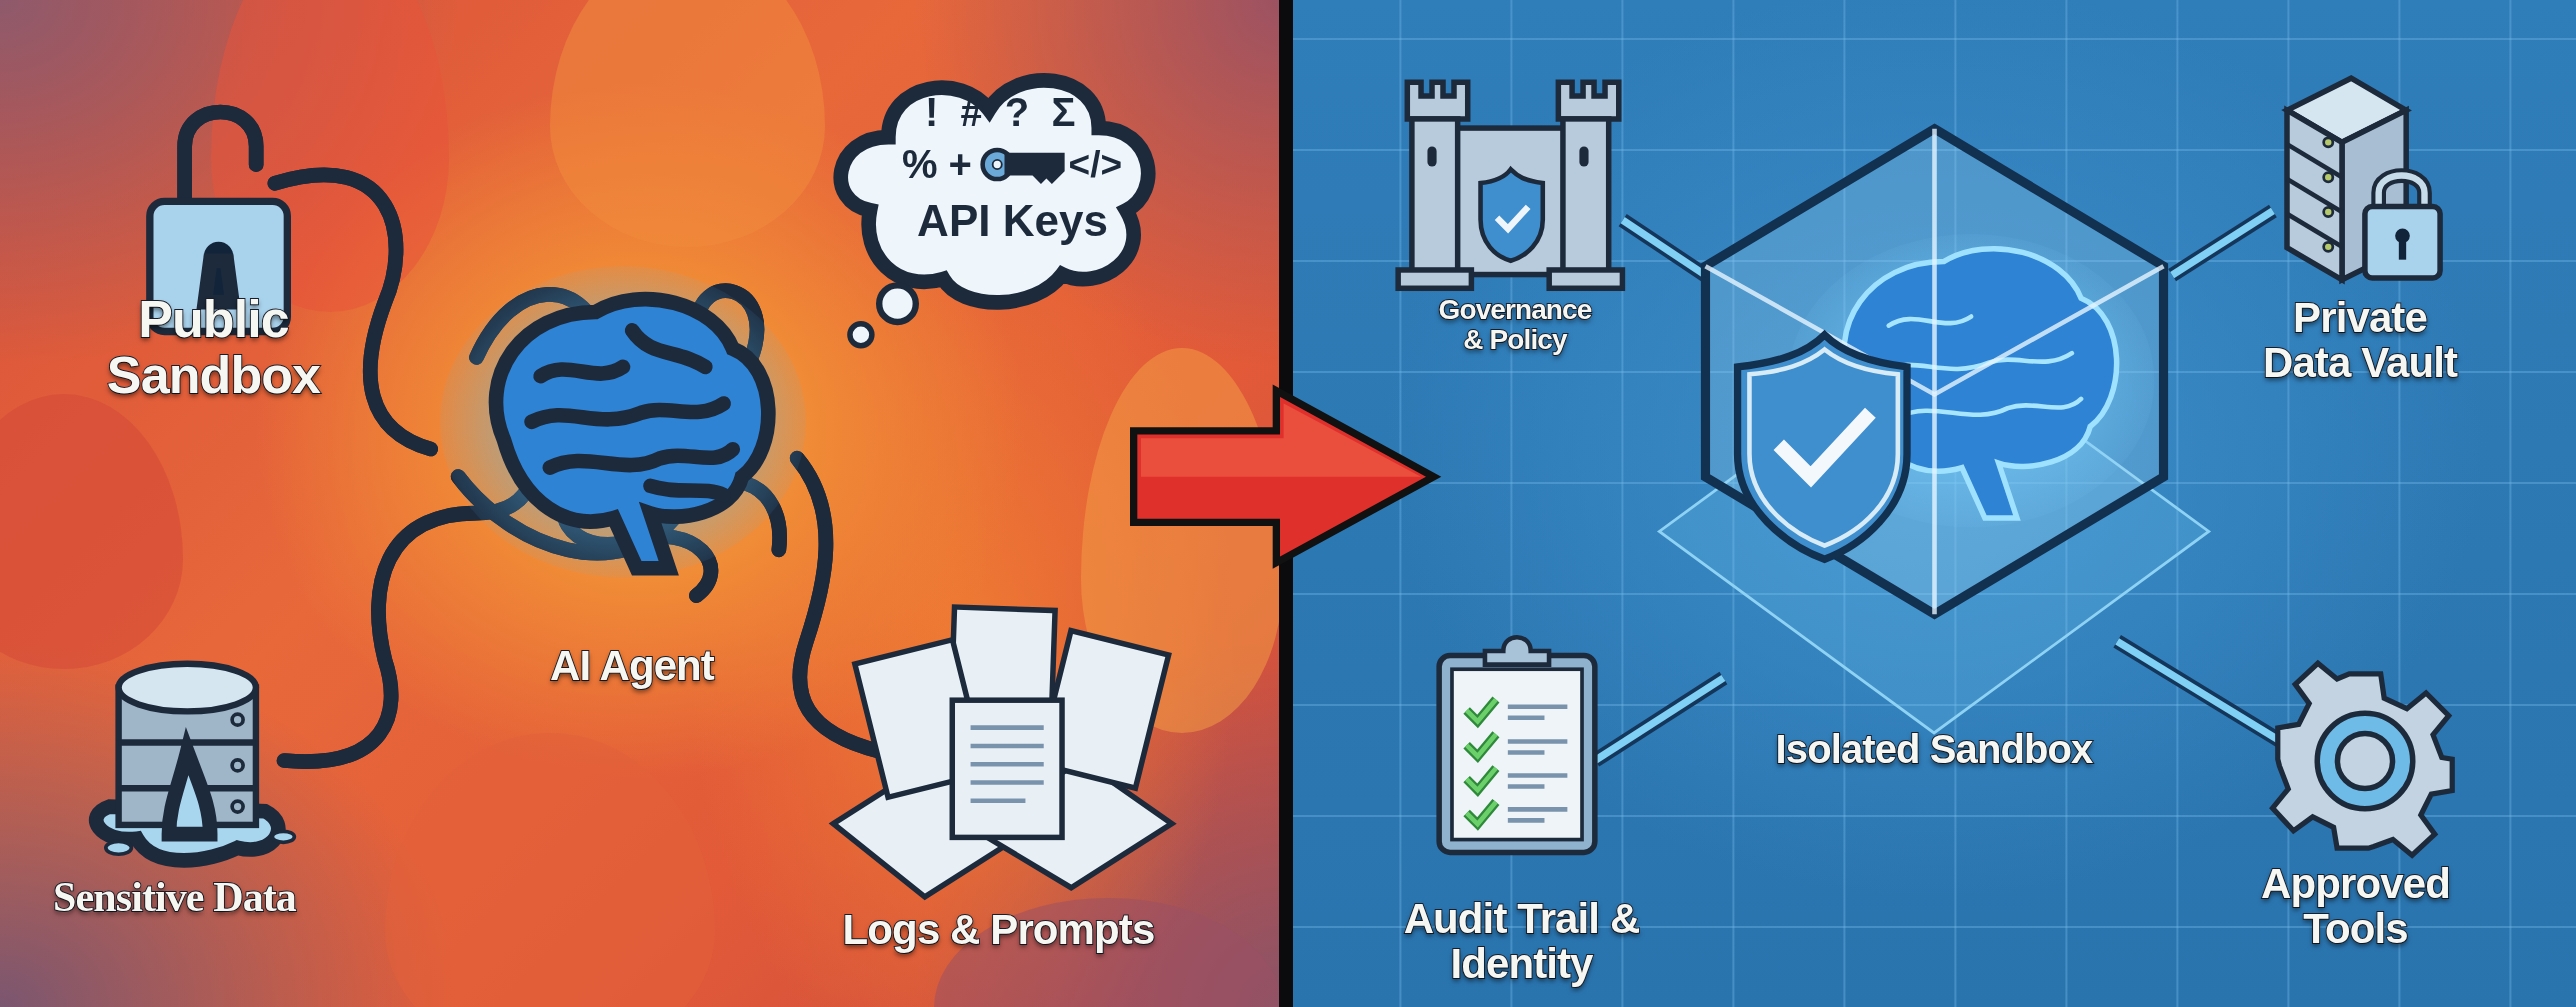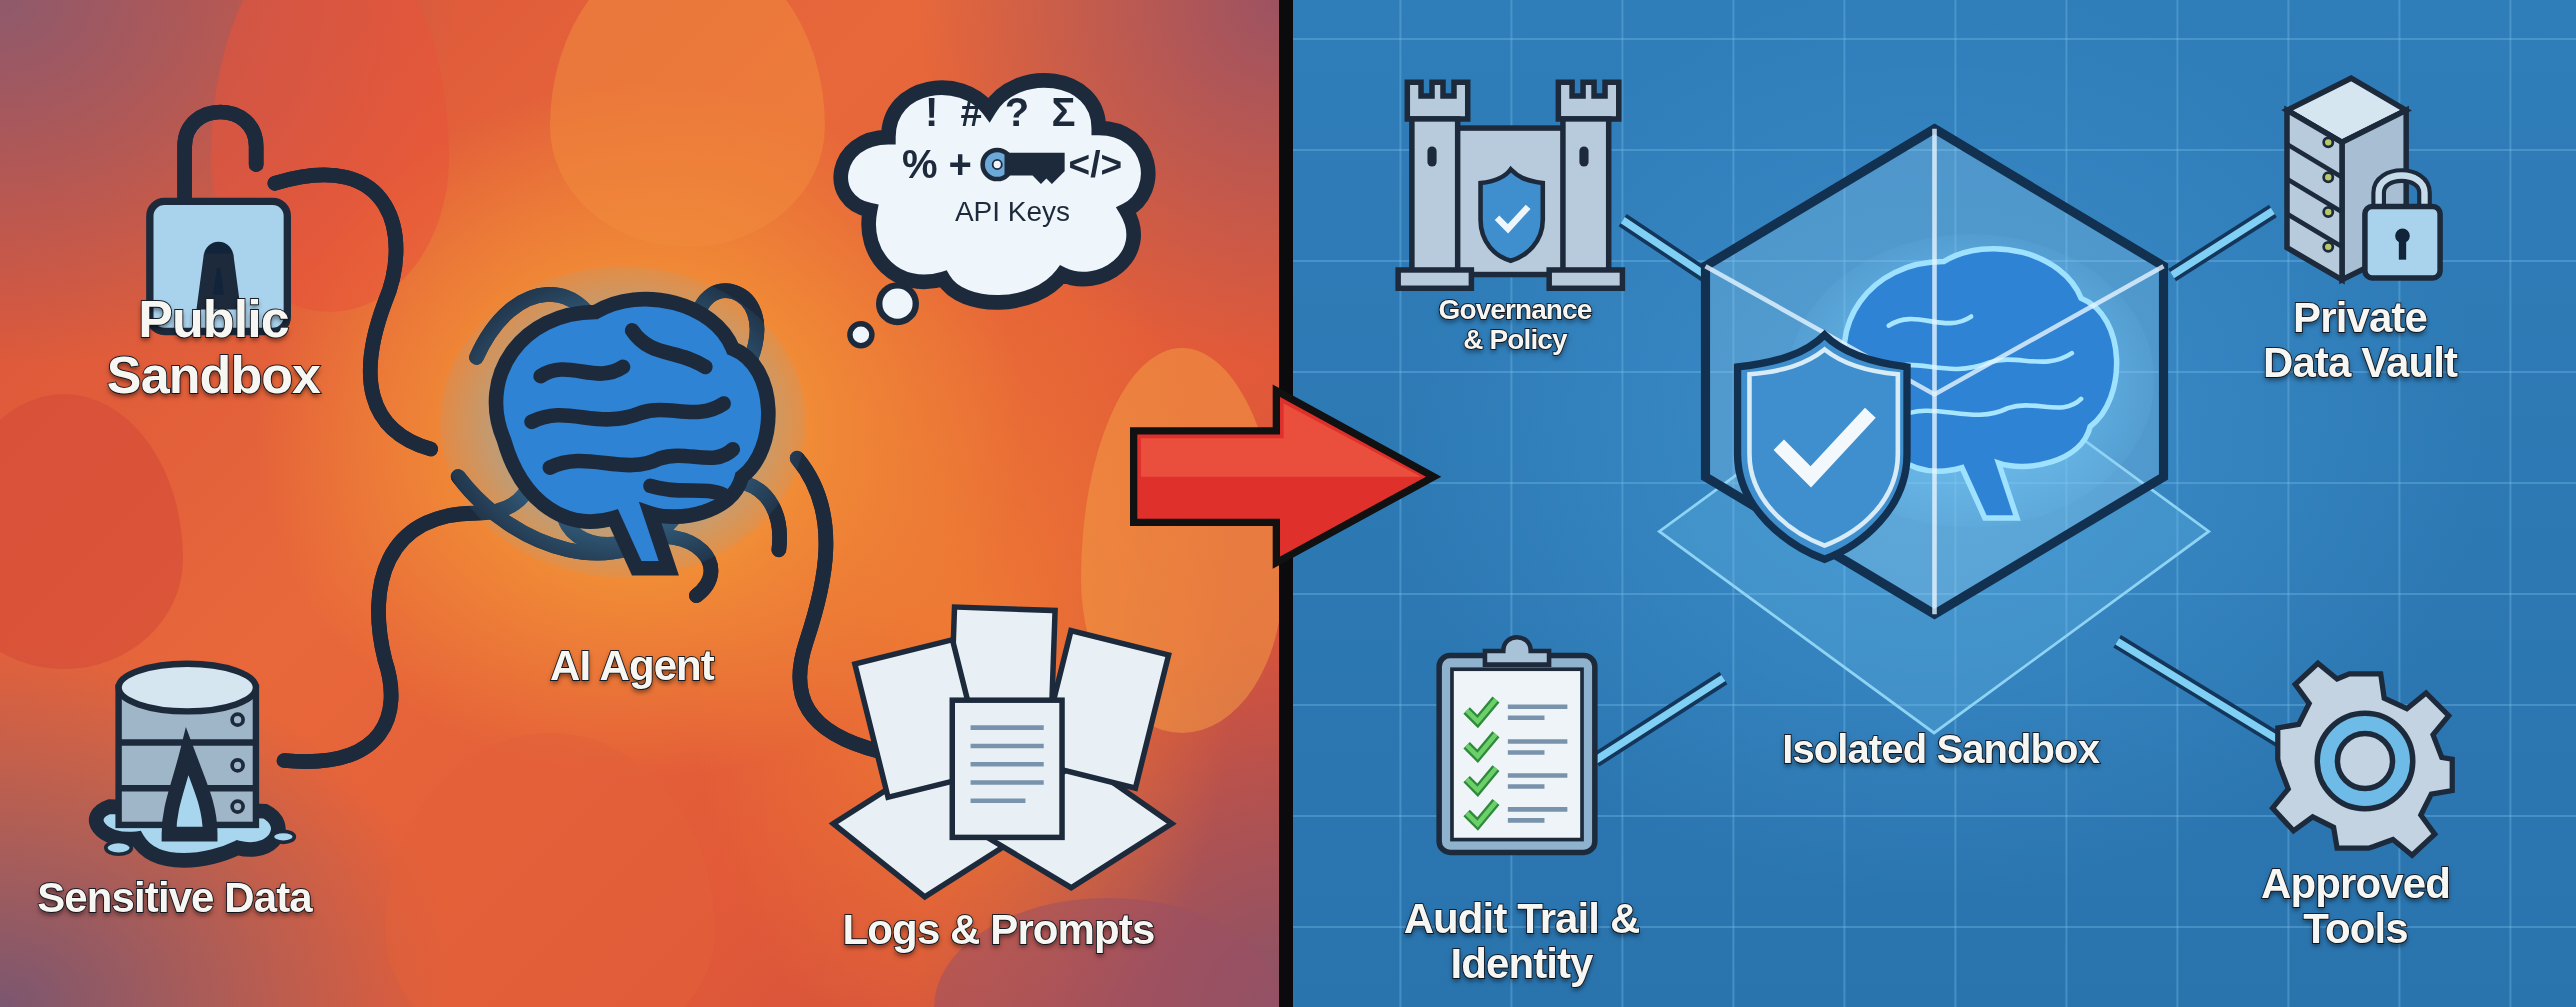--- a/index.html
+++ b/index.html
@@ -104,38 +104,38 @@
   <div style="position:absolute;left:916px;top:90px;width:174px;text-align:center;font-size:40px;font-weight:bold;color:#1c2a3c;letter-spacing:5.5px;">! # ? Σ</div>
   <div style="position:absolute;left:893px;top:137px;width:238px;height:55px;display:flex;align-items:center;justify-content:center;gap:7.3px;">
     <span style="font-size:40px;font-weight:bold;color:#1c2a3c;">% +</span>
     <svg width="82" height="37" style="position:relative" viewBox="0 0 90 40">
       <circle cx="20" cy="20" r="16" fill="#6aa9d8" stroke="#1c2a3c" stroke-width="5"></circle>
       <circle cx="20" cy="20" r="5" fill="#eef6fb" stroke="#1c2a3c" stroke-width="2"></circle>
       <path d="M36 15 L86 15 L86 24 L80 30 L74 24 L68 30 L62 24 L36 24 Z" fill="#6aa9d8" stroke="#1c2a3c" stroke-width="4"></path>
     </svg>
     <span style="font-size:37px;font-weight:bold;color:#1c2a3c;">&lt;/&gt;</span>
   </div>
-  <div style="position:absolute;left:907px;top:196px;width:211px;text-align:center;font-size:28px;font-weight:normal;color:#1c2a3c;">API Keys</div>
+  <div style="position:absolute;left:907px;top:196px;width:211px;text-align:center;font-size:44px;font-weight:bold;color:#1c2a3c;">API Keys</div>
 
   <div class="label" style="left:513px;top:643px;width:238px;font-size:42px;">AI Agent</div>
 
   <svg width="238" height="220" style="left:82px;top:660px" viewBox="0 0 260 240">
     <path d="M30 160 C 0 170, 20 200, 60 195 C 80 230, 140 220, 170 205 C 210 215, 230 180, 200 165 Z" fill="#a9d6ef" stroke="#1c2a3c" stroke-width="6"></path>
     <ellipse cx="40" cy="205" rx="14" ry="7" fill="#a9d6ef" stroke="#1c2a3c" stroke-width="4"></ellipse>
     <ellipse cx="220" cy="193" rx="12" ry="6" fill="#a9d6ef" stroke="#1c2a3c" stroke-width="4"></ellipse>
     <rect x="40" y="30" width="150" height="150" fill="#9fb5c8" stroke="#1c2a3c" stroke-width="7"></rect>
     <line x1="40" y1="90" x2="190" y2="90" stroke="#1c2a3c" stroke-width="7"></line>
     <line x1="40" y1="140" x2="190" y2="140" stroke="#1c2a3c" stroke-width="7"></line>
     <ellipse cx="115" cy="30" rx="75" ry="26" fill="#d6e6f1" stroke="#1c2a3c" stroke-width="7"></ellipse>
     <circle cx="170" cy="65" r="6" fill="none" stroke="#1c2a3c" stroke-width="4"></circle>
     <circle cx="170" cy="115" r="6" fill="none" stroke="#1c2a3c" stroke-width="4"></circle>
     <circle cx="170" cy="160" r="6" fill="none" stroke="#1c2a3c" stroke-width="4"></circle>
     <path d="M115 100 C 130 140, 140 160, 140 190 L 95 190 C 95 160, 105 140, 115 100 Z" fill="#a9d6ef" stroke="#1c2a3c" stroke-width="5"></path>
   </svg>
-  <div class="label" style="left:37px;top:875px;width:275px;font-size:42px;">Sensitive Data</div>
+  <div class="label" style="left:37px;top:875px;width:275px;font-size:42px;font-family:Liberation Serif, serif;">Sensitive Data</div>
 
   <svg width="366" height="311" style="left:815px;top:595px" viewBox="0 0 400 340">
     <g stroke="#1c2a3c" stroke-width="6" fill="#e8f0f6">
       <polygon points="20,250 130,180 230,260 120,330"></polygon>
       <polygon points="180,260 290,180 390,250 280,320"></polygon>
       <rect x="150" y="15" width="110" height="140" transform="rotate(2 205 85)"></rect>
       <rect x="60" y="60" width="110" height="150" transform="rotate(-14 115 135)"></rect>
       <rect x="260" y="50" width="110" height="150" transform="rotate(14 315 125)"></rect>
       <rect x="150" y="115" width="120" height="150"></rect>
     </g>
@@ -189,21 +189,21 @@
     </g>
     <g stroke="rgba(230,245,255,0.8)" stroke-width="5" fill="none">
       <polyline points="30,165 280,305 530,165"></polyline>
       <line x1="280" y1="305" x2="280" y2="545"></line>
       <line x1="280" y1="15" x2="280" y2="305"></line>
     </g>
     <path d="M65 275 C 110 270, 140 260, 160 240 C 180 260, 210 270, 250 275 L 250 370 C 250 430, 200 470, 160 485 C 120 470, 65 430, 65 370 Z" fill="#3f8fcf" stroke="#12304f" stroke-width="8"></path>
     <path d="M78 283 C 115 280, 140 272, 160 256 C 180 272, 205 280, 240 283 L 240 370 C 240 420, 200 455, 160 470 C 120 455, 78 420, 78 370 Z" fill="none" stroke="#d8ecf7" stroke-width="5"></path>
     <polyline points="110,360 145,395 210,325" fill="none" stroke="#f2f8fc" stroke-width="16"></polyline>
   </svg>
-  <div class="label" style="left:476px;top:728px;width:330px;font-size:40px;text-align:right;">Isolated Sandbox</div>
+  <div class="label" style="left:476px;top:728px;width:330px;font-size:40px;">Isolated Sandbox</div>
 
   <svg width="238" height="220" style="left:96px;top:73px" viewBox="0 0 260 240">
     <g fill="#b8cbdc" stroke="#1c2a3c" stroke-width="6">
       <rect x="60" y="60" width="140" height="160"></rect>
       <path d="M20 10 h15 v15 h12 v-15 h12 v15 h12 v-15 h15 v40 h-66 Z"></path>
       <rect x="25" y="50" width="50" height="170"></rect>
       <path d="M185 10 h15 v15 h12 v-15 h12 v15 h12 v-15 h15 v40 h-66 Z"></path>
       <rect x="190" y="50" width="50" height="170"></rect>
       <rect x="10" y="215" width="80" height="20"></rect>
       <rect x="175" y="215" width="80" height="20"></rect>

